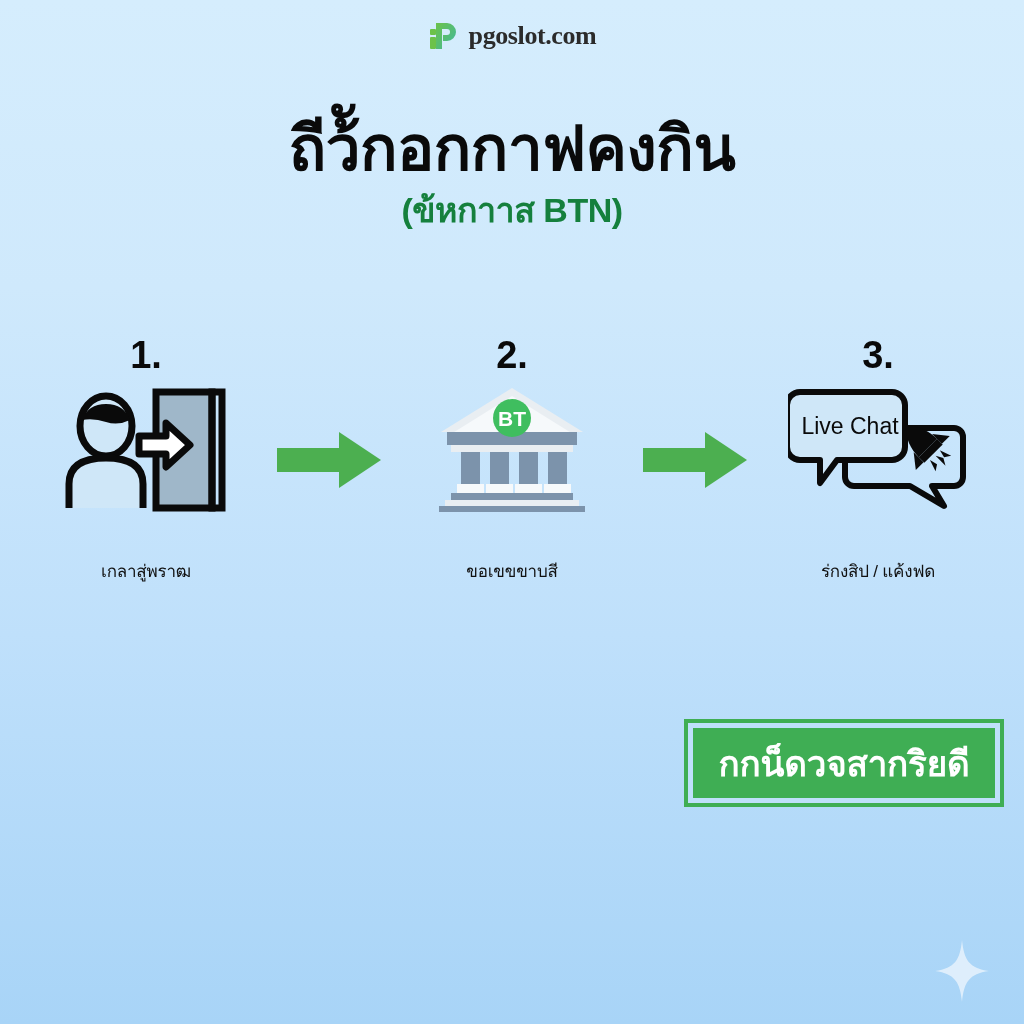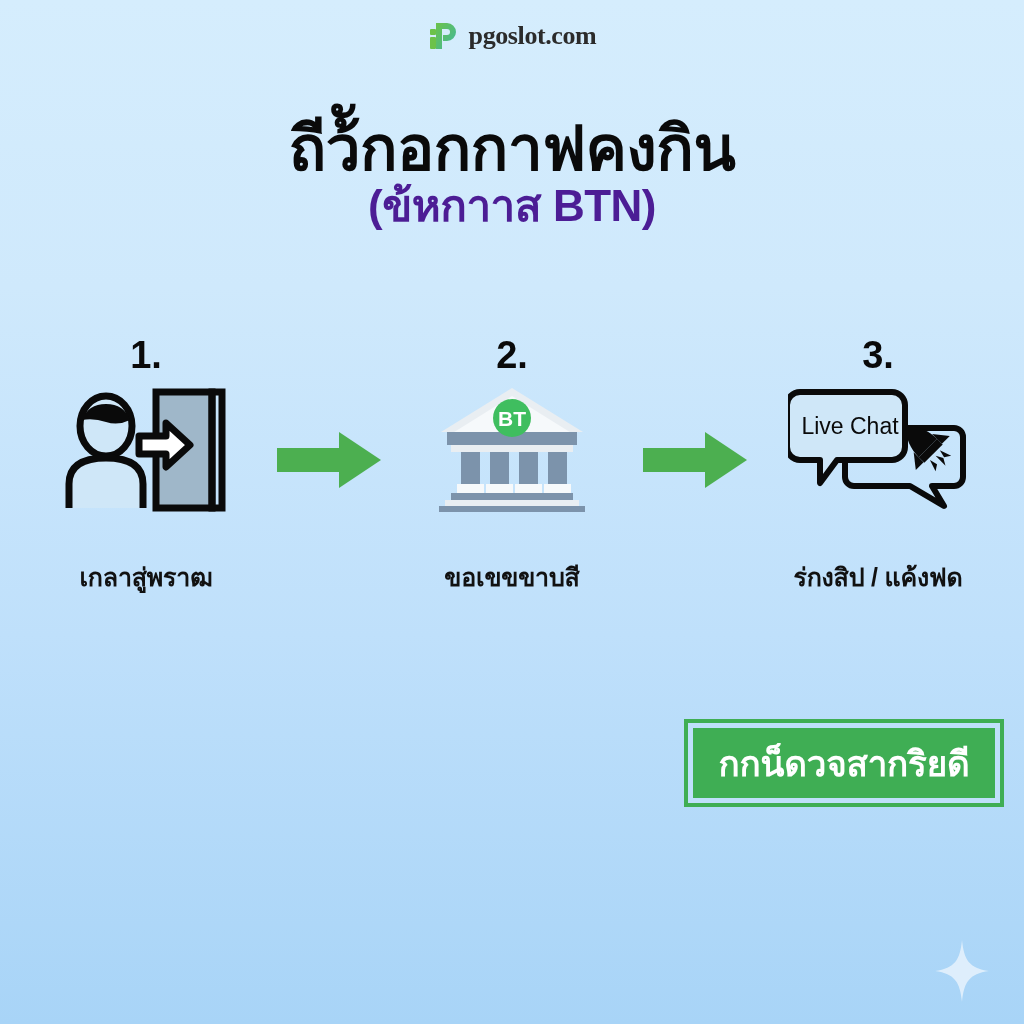--- a/index.html
+++ b/index.html
@@ -22,39 +22,39 @@
     line-height:1;
   }
 
   
   .title-block { position:absolute; top:104px; left:0; right:0; text-align:center; }
   .title {
     font-size:62px; font-weight:bold; color:#0a0a0a;
     line-height:1.05; letter-spacing:-.5px;margin-top:12px;
   }
   .subtitle {
-    font-size:44px; font-weight:bold; color:#4c1d95;
-    line-height:1.12; letter-spacing:-.5px;
+    font-size:34px; font-weight:bold; color:#15803d;
+    line-height:1.12; margin-top:10px; letter-spacing:-.5px;
   }
 
   
   .steps {
     position:absolute; top:336px; left:0; right:0;
     display:flex; align-items:flex-start; justify-content:center;
   }
   .step { width:248px; text-align:center; position:relative; }
   .step-num {
     font-size:38px; font-weight:bold; color:#0a0a0a; line-height:1;
     margin-bottom:10px;
   }
   .step-art {
     height:152px; display:flex; align-items:flex-start; justify-content:center;
   }
   .step-caption {
-    margin-top:24px; font-size:25px; font-weight:bold; color:#111;
+    margin-top:24px; font-size:17px; font-weight:normal; color:#111;
     line-height:1.38; letter-spacing:-.2px;
   }
   .arrow-cell {
     width:118px; display:flex; align-items:center; justify-content:center;
     padding-top:96px;
   }
   .arrow { width:104px; height:56px; display:block; }
 
   
   .badge {

